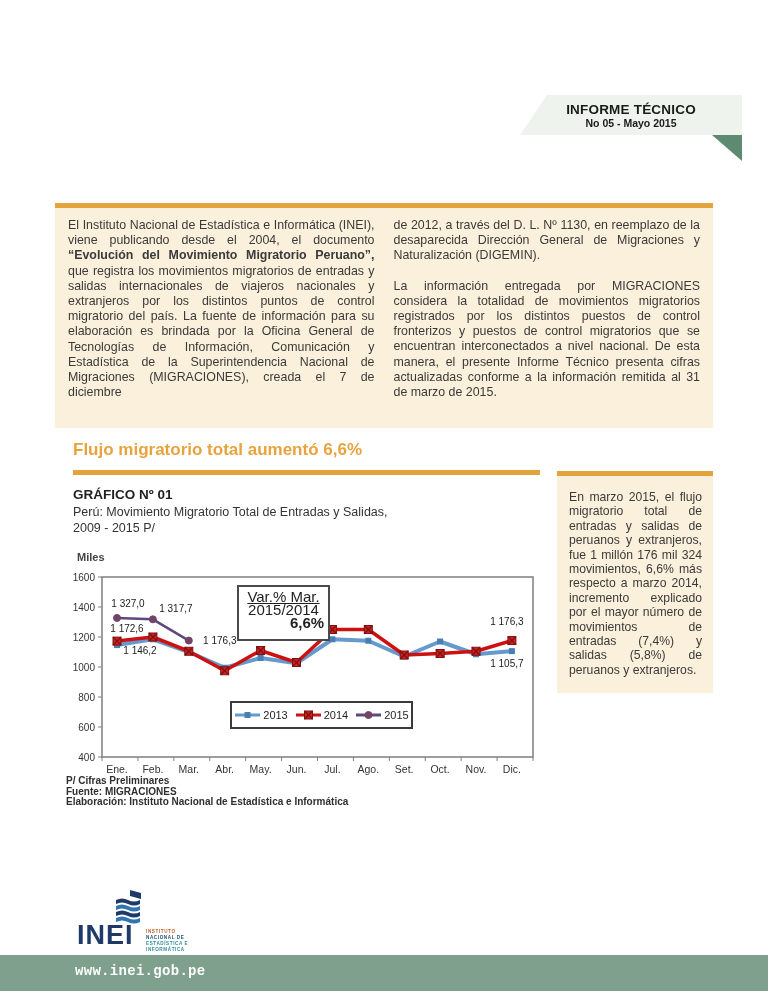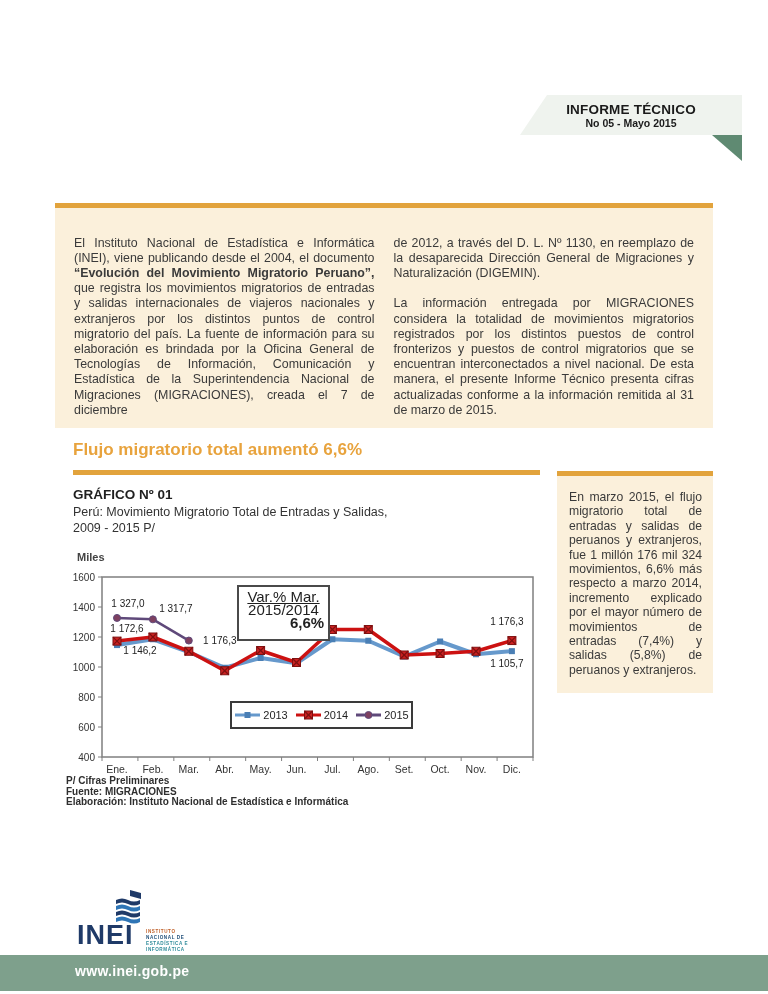--- a/index.html
+++ b/index.html
@@ -15,21 +15,21 @@
   .badge { position:absolute; left:520px; top:95px; width:222px; height:40px; background:#EFF3EE;
            clip-path:polygon(27px 0, 100% 0, 100% 100%, 0 100%);
            display:flex; flex-direction:column; justify-content:center; align-items:center; z-index:3; }
   .badge-title { font-size:13.5px; font-weight:bold; color:#1a1a1a; letter-spacing:0.2px; }
   .badge-sub { font-size:10.5px; font-weight:bold; color:#1a1a1a; }
   .fold { position:absolute; left:712px; top:135px; width:30px; height:26px; background:#5F8A72;
           clip-path:polygon(0 0, 100% 0, 100% 100%); }
 
   
   .intro { position:absolute; left:55px; top:203px; width:658px; height:225px; background:#FBF0DB;
-           border-top:5px solid #E2A33C; display:flex; gap:19px; padding:10px 19px;align-items:flex-end; }
+           border-top:5px solid #E2A33C; display:flex; gap:19px; padding:10px 13px; }
   .intro-col { flex:1; font-size:12.4px; line-height:15.2px; color:#3A3A3A; text-align:justify; }
   .intro-col p + p { margin-top:15px; }
 
   
   .section-heading { position:absolute; left:73px; top:440px; font-size:17px; font-weight:bold; color:#E8A33D; }
   .section-rule { position:absolute; left:73px; top:470px; width:467px; height:5px; background:#E2A33C; }
 
   
   .chart-title { position:absolute; left:73px; top:487px; font-size:13.5px; font-weight:bold; color:#1f1f1f; }
   .chart-sub { position:absolute; left:73px; top:505px; font-size:12.5px; color:#333333; line-height:15.5px; }
@@ -51,21 +51,21 @@
              border-top:5px solid #E2A33C; padding:14px 11px 0 12px; font-size:12.2px; line-height:14.4px;
              color:#3A3A3A; text-align:justify; }
 
   
   .logo-icon { position:absolute; left:108px; top:890px; }
   .logo-text { position:absolute; left:77px; top:920px; font-size:27px; font-weight:bold; color:#1F3A68; letter-spacing:1px; }
   .logo-caption { position:absolute; left:146px; top:929px; font-size:4.6px; font-weight:bold; letter-spacing:0.6px; line-height:6px; }
   .logo-caption .c1 { color:#C0622C; } .logo-caption .c2 { color:#1F4E79; }
   .logo-caption .c3 { color:#2E8B9A; } .logo-caption .c4 { color:#2E8B9A; }
   .greenbar { position:absolute; left:0; top:955px; width:768px; height:36px; background:#7EA08C; }
-  .site-url { position:absolute; left:75px; top:8px; color:#ffffff; font-size:14px; font-weight:bold; letter-spacing:0.3px; }
+  .site-url { position:absolute; left:75px; top:8px; color:#ffffff; font-size:14px; font-weight:bold; letter-spacing:0.3px;font-family:Liberation Mono, monospace; }
 </style>
 </head>
 <body>
 
 <div class="page">
 
   <div class="badge">
     <div class="badge-title">INFORME TÉCNICO</div>
     <div class="badge-sub">No 05 - Mayo 2015</div>
   </div>

